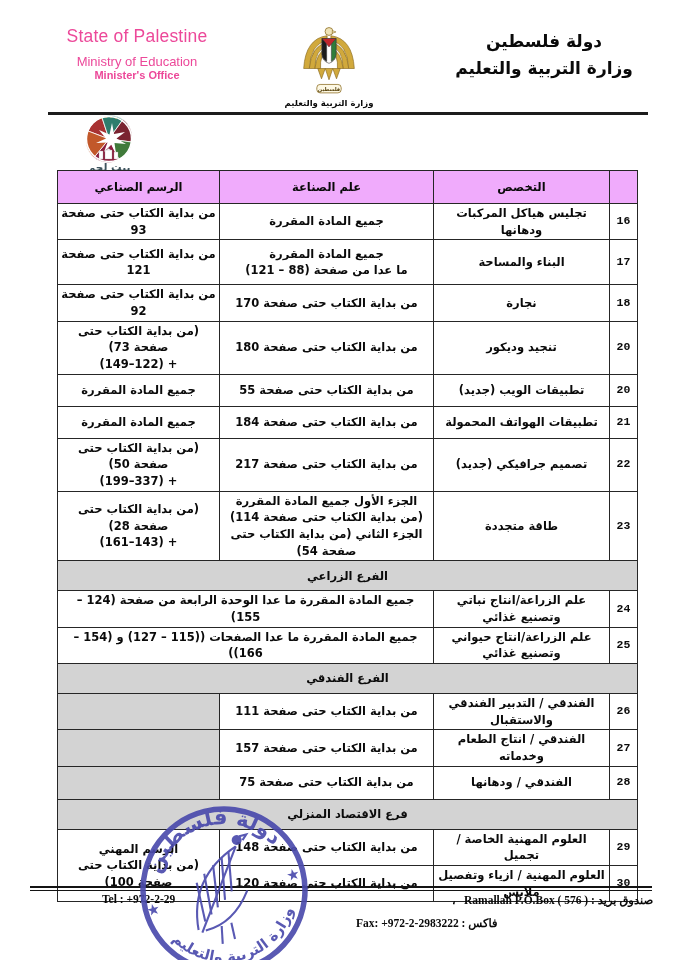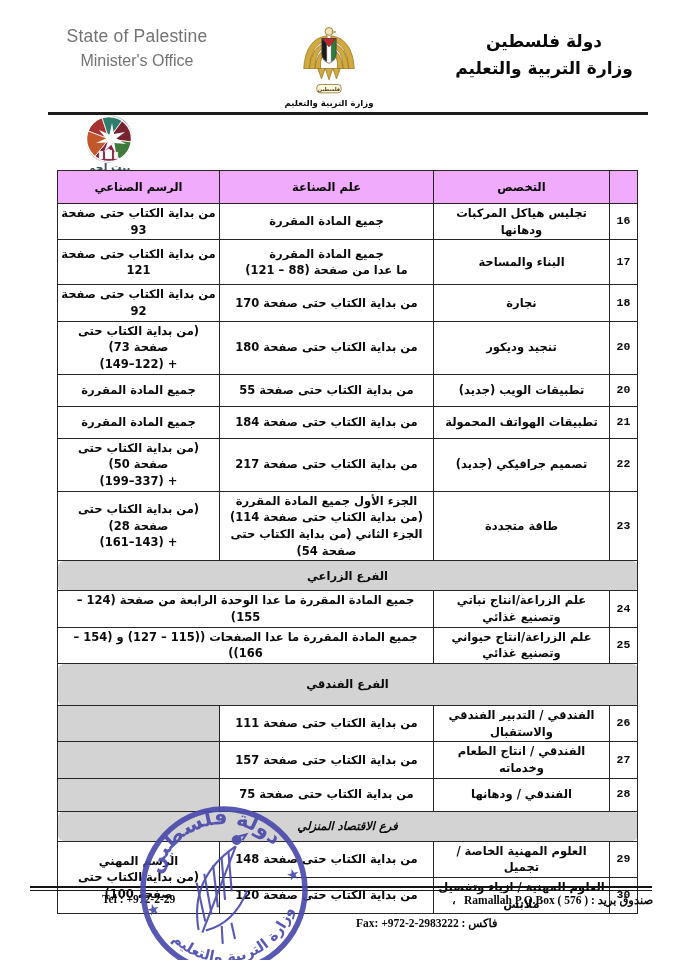--- a/index.html
+++ b/index.html
@@ -2,58 +2,59 @@
 <html lang="ar"><head>
 <meta charset="utf-8">
 <style>
   html,body{margin:0;padding:0;}
   body{
     width:679px;height:960px;position:relative;background:#ffffff;
     font-family:"DejaVu Sans",sans-serif;color:#0a0a0a;overflow:hidden;
   }
   
   .header-en{position:absolute;left:48px;top:26px;width:178px;text-align:center;
-    font-family:"Liberation Sans",sans-serif;color:#737373;}
+    font-family:"Liberation Sans",sans-serif;color:#ec4899;}
   .header-en .l1{font-size:17.5px;font-weight:500;letter-spacing:.2px;}
   .header-en .l2{font-size:13px;font-weight:500;margin-top:7px;}
-  .header-en .l3{font-size:16px;font-weight:400;margin-top:5px;}
+  .header-en .l3{font-size:11px;font-weight:700;}
   .header-ar{position:absolute;left:438px;top:28px;width:212px;text-align:center;
     font-size:17px;font-weight:700;line-height:27px;direction:rtl;}
   .emblem{position:absolute;left:299px;top:22px;width:60px;height:78px;}
   .emblem-caption{position:absolute;left:274px;top:98px;width:110px;text-align:center;
     font-size:8.5px;font-weight:700;direction:rtl;}
   .rule{position:absolute;left:48px;top:112px;width:600px;height:3px;background:#1c1c1c;}
   .logo{position:absolute;left:75px;top:115px;width:70px;height:60px;}
   
   table.doc{position:absolute;left:57px;top:170px;width:580px;border-collapse:collapse;
     direction:rtl;table-layout:fixed;}
   table.doc td{border:1px solid #262626;text-align:center;vertical-align:middle;
     font-size:11.5px;font-weight:700;padding:1px 3px;line-height:1.45;}
   td.head{background:#f0abfc;font-size:13.5px;height:30px;}
   td.num{font-family:Liberation Mono, monospace;font-size:13.5px;font-weight:700;direction:ltr;}
-  td.section{background:#d3d3d3;font-size:15px;border-radius:6px;}
+  td.section{background:#d3d3d3;font-size:15px;}
   td.shaded{background:#d3d3d3;}
   td.spec{font-size:12.5px;}
   
   .footer-rule{position:absolute;left:30px;top:886px;width:622px;height:2px;
     border-top:2px solid #141414;border-bottom:1px solid #141414;}
   .footer-seg{position:absolute;top:893px;font-family:"Liberation Serif",serif;
     font-size:11.5px;font-weight:600;white-space:nowrap;direction:ltr;}
   .seg-tel{left:102px;}
   .seg-fax{left:356px;margin-top:23px;}
   .seg-comma{left:452px;}
   .seg-pobox{left:464px;}
   .stamp{position:absolute;left:134px;top:800px;width:180px;height:180px;
     transform:rotate(-14deg);opacity:.92;pointer-events:none;}
 </style>
 </head>
 <body>
 
 <div class="header-en">
   <div class="l1">State of Palestine</div>
+  <div class="l2">Ministry of  Education</div>
   <div class="l3">Minister's Office</div>
 </div>
 
 <svg class="emblem" viewBox="0 0 64 78">
 
   <g fill="#d1a93c" stroke="#8a6a1d" stroke-width="0.7">
     <path d="M30,12 Q7,15 5,47 L11,47 Q12,21 30,17 Z"></path>
     <path d="M30,19 Q13,23 11,47 L17,47 Q17,27 30,23 Z"></path>
     <path d="M30,25 Q19,29 17,47 L23,47 Q22,32 30,29 Z"></path>
 
@@ -227,21 +228,21 @@
           <div>جميع المادة المقررة ما عدا الوحدة الرابعة من صفحة (124 – 155)</div>
         </td>
       </tr>
       <tr style="height: 33px;">
         <td class="num">25</td>
         <td class="spec">علم الزراعة/انتاج حيواني وتصنيع غذائي</td>
         <td colspan="2">
           <div>جميع المادة المقررة ما عدا الصفحات ((115 – 127) و (154 – 166))</div>
         </td>
       </tr>
-      <tr style="height: 42px;">
+      <tr style="height: 30px;">
         <td class="section" colspan="4">الفرع الفندقي</td>
       </tr>
       <tr style="height: 32px;">
         <td class="num">26</td>
         <td class="spec">الفندقي / التدبير الفندقي والاستقبال</td>
         <td>
           <div>من بداية الكتاب حتى صفحة 111</div>
         </td>
         <td class="shaded"></td>
       </tr>
@@ -254,21 +255,21 @@
         <td class="shaded"></td>
       </tr>
       <tr style="height: 33px;">
         <td class="num">28</td>
         <td class="spec">الفندقي / ودهانها</td>
         <td>
           <div>من بداية الكتاب حتى صفحة 75</div>
         </td>
         <td class="shaded"></td>
       </tr>
-      <tr style="height: 30px; font-style: italic;">
+      <tr style="height: 30px;">
         <td class="section" colspan="4">فرع الاقتصاد المنزلي</td>
       </tr>
       <tr style="height: 32px;">
         <td class="num">29</td>
         <td class="spec">العلوم المهنية الخاصة / تجميل</td>
         <td>
           <div>من بداية الكتاب حتى صفحة 148</div>
         </td>
         <td rowspan="2">
           <div>الرسم المهني</div>

